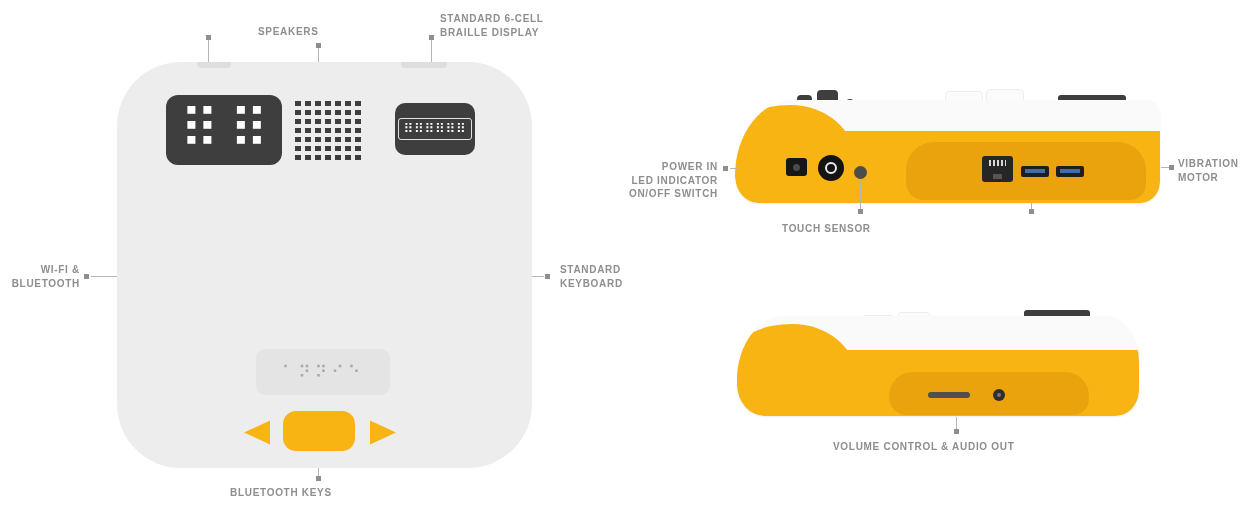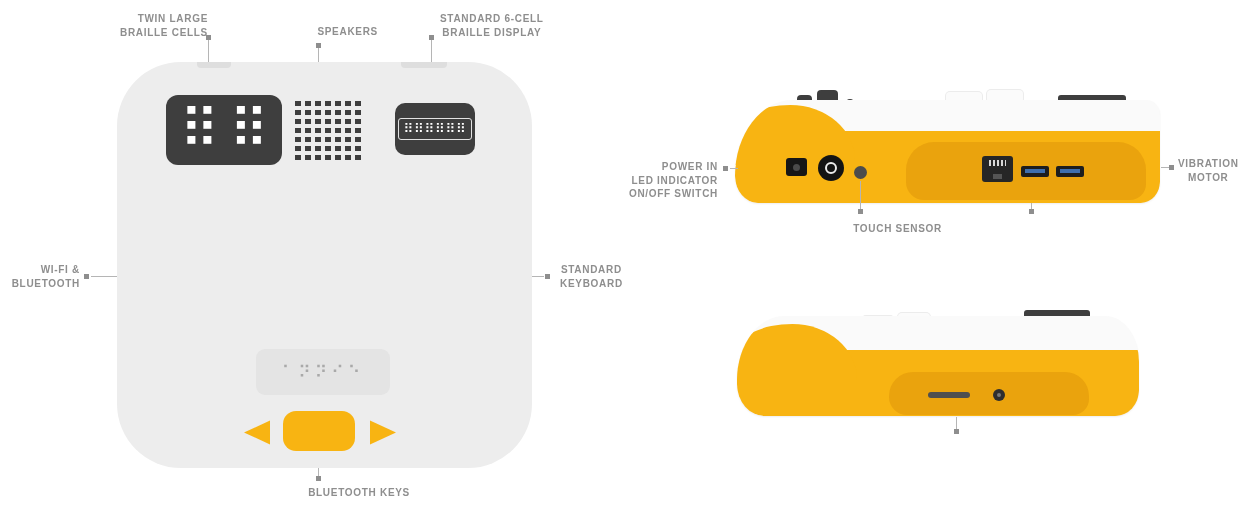--- a/index.html
+++ b/index.html
@@ -2,21 +2,21 @@
 <html style="--yellow: #F8B412; --yellow-dark: #EAA30D; --body: #EDEDED; --dark: #3E3E3E; --label: #8E8E8E; --line: #B5B5B5; --pad: #E4E4E4; --pad-dots: #A9A9A9; --usb-blue: #3F6FAE; --white-shell: #FAFAFA;"><head>
 <meta charset="utf-8">
 <style>
   html,body{margin:0;padding:0;background:#fff;}
   .stage{position:relative;width:1251px;height:519px;background:#fff;overflow:hidden;
          font-family:"Liberation Sans",sans-serif;}
 
   
   .label{position:absolute;font-weight:700;font-size:10px;line-height:1.35;
          letter-spacing:.7px;color:var(--label,#8E8E8E);white-space:pre-line;}
-  .ta-r{text-align:right}.ta-c{text-align:right}.ta-l{text-align:center}
+  .ta-r{text-align:right}.ta-c{text-align:left}.ta-l{text-align:left}
   .lineV{position:absolute;width:1px;background:var(--line,#B5B5B5);}
   .lineH{position:absolute;height:1px;background:var(--line,#B5B5B5);}
   .ldot{position:absolute;width:5px;height:5px;background:var(--label,#8E8E8E);}
 
   
   .device{position:absolute;left:117px;top:62px;width:415px;height:406px;
           background:var(--body,#EDEDED);border-radius:64px;}
   .tab{position:absolute;height:6px;background:#DEDEDE;border-radius:0 0 4px 4px;}
   .cells{position:absolute;left:49px;top:33px;width:116px;height:70px;background:var(--dark,#3E3E3E);
          border-radius:12px;display:flex;align-items:center;justify-content:center;}
@@ -142,22 +142,20 @@
   <div class="dblock" style="left:1024px;top:310px;width:66px;height:13px;"></div>
 
   <div class="sv-shell sv2">
     <div class="sv-yellow">
       <div class="sv-inset"></div>
     </div>
   </div>
   <div class="vol-slot"></div>
   <div class="audio-jack"></div>
 
-  <div class="label ta-r" style="left:86px;top:12px;width:122px;">TWIN LARGE
-BRAILLE CELLS</div>
   <div class="ldot" style="left:206px;top:35px;"></div>
   <div class="lineV" style="left:208px;top:40px;height:22px;"></div>
 
   <div class="label ta-c" style="left:258px;top:25px;width:120px;">SPEAKERS</div>
   <div class="ldot" style="left:316px;top:43px;"></div>
   <div class="lineV" style="left:318px;top:48px;height:14px;"></div>
 
   <div class="label ta-l" style="left:440px;top:12px;">STANDARD 6-CELL
 BRAILLE DISPLAY</div>
   <div class="ldot" style="left:429px;top:35px;"></div>
@@ -188,16 +186,17 @@
   <div class="lineH" style="left:1161px;top:167px;width:8px;"></div>
   <div class="ldot" style="left:1169px;top:165px;"></div>
 
   <div class="label ta-c" style="left:782px;top:222px;width:160px;">TOUCH SENSOR</div>
   <div class="lineV" style="left:860px;top:181px;height:28px;"></div>
   <div class="ldot" style="left:858px;top:209px;"></div>
 
   <div class="lineV" style="left:1031px;top:203px;height:6px;"></div>
   <div class="ldot" style="left:1029px;top:209px;"></div>
 
+  <div class="label ta-c" style="left:833px;top:440px;width:250px;">VOLUME CONTROL &amp; AUDIO OUT</div>
   <div class="lineV" style="left:956px;top:417px;height:12px;"></div>
   <div class="ldot" style="left:954px;top:429px;"></div>
 
 </div>
 
 </body></html>

